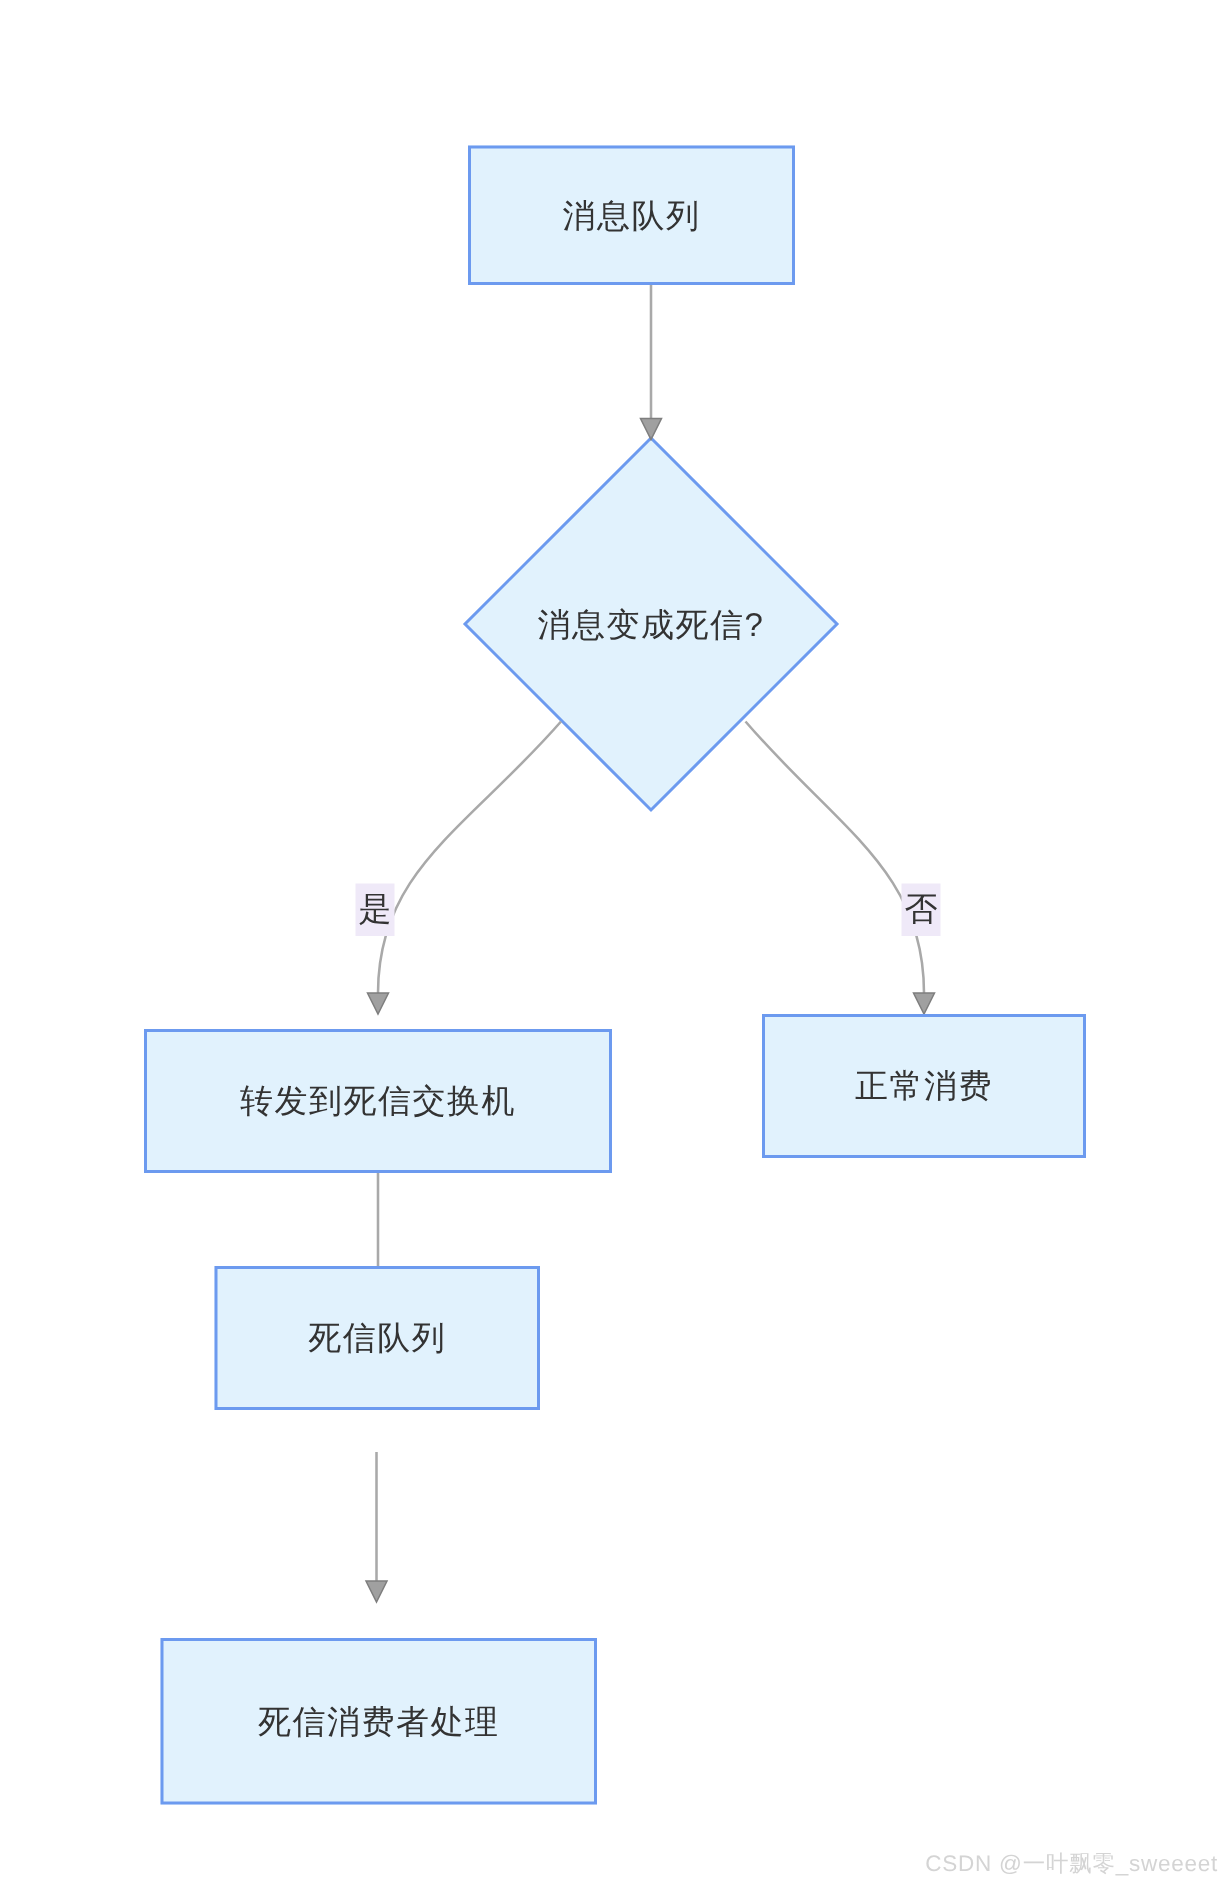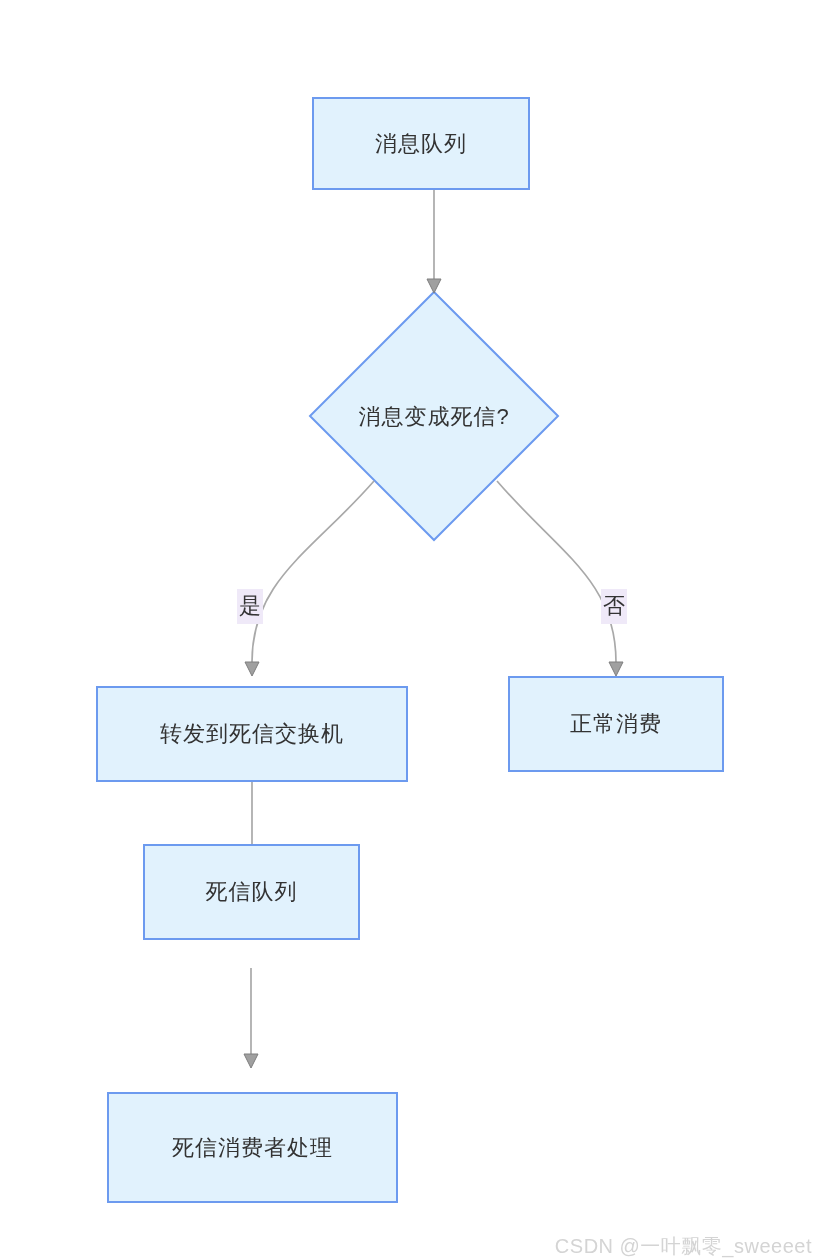--- a/index.html
+++ b/index.html
@@ -50,21 +50,21 @@
     font-size:22px;
     line-height:1.3;
     padding:3px 2px;
   }
   .edge-label.yes{left:237px;top:589px;}
   .edge-label.no{left:601px;top:589px;}
   .watermark{
     position:absolute;
     right:8px;top:1233px;
     color:var(--watermark);
-    font-size:20px;
+    font-size:15px;
     letter-spacing:.5px;
   }
 </style>
 </head>
 <body>
 
 <div class="canvas">
 
   <svg class="edges-svg" width="820" height="1260" viewBox="0 0 820 1260" xmlns="http://www.w3.org/2000/svg">
 

